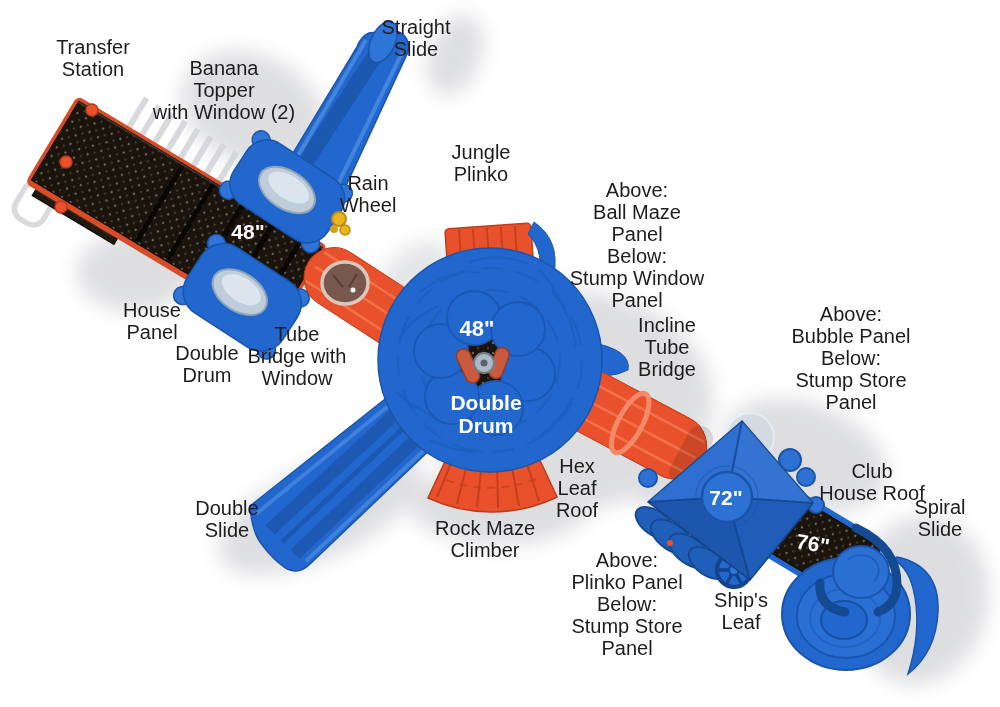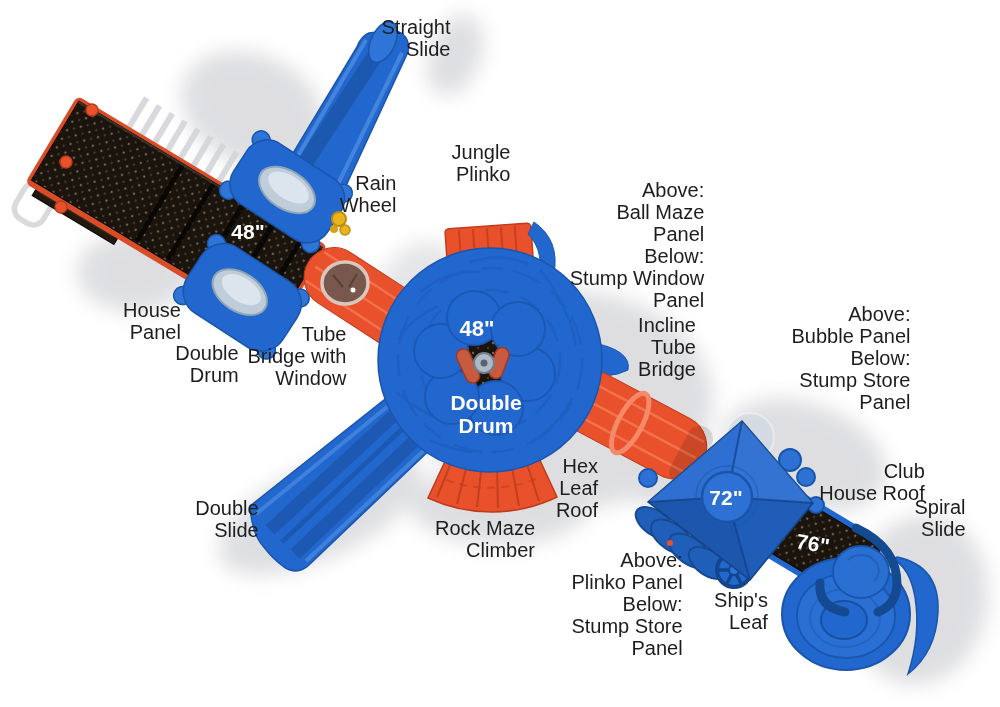--- a/index.html
+++ b/index.html
@@ -1,19 +1,19 @@
 <!DOCTYPE html>
 <html><head>
 <meta charset="utf-8">
 <style>
   html,body{margin:0;padding:0;background:#ffffff;}
   #stage{position:relative;width:1000px;height:707px;overflow:hidden;background:#ffffff;
          font-family:"Liberation Sans",sans-serif;}
   #art{position:absolute;left:0;top:0;width:1000px;height:707px;}
-  .lbl{position:absolute;transform:translateX(-50%);text-align:right;white-space:pre-line;
+  .lbl{position:absolute;transform:translateX(-50%);text-align:center;white-space:pre-line;
        font:20px/22px "Liberation Sans",sans-serif;color:#1d1d1d;}
   .meas{position:absolute;transform:translateX(-50%);text-align:center;white-space:pre-line;
         font:bold 21px/23px "Liberation Sans",sans-serif;color:#ffffff;}
   .meas.big{font-size:22px;}
   .meas.tilt{transform:translateX(-50%) rotate(10deg);}
   .meas.soft{font-weight:600;}
 </style>
 </head>
 <body>
 
@@ -269,20 +269,25 @@
         <line x1="742" y1="421" x2="727" y2="497"></line>
           <line x1="813" y1="503" x2="727" y2="497"></line>
         <line x1="750" y1="580" x2="727" y2="497"></line>
           <line x1="648" y1="502" x2="727" y2="497"></line>
       </g>
       <circle cx="727" cy="497" r="31" fill="none" stroke="#1a55ab" stroke-width="1.5" opacity="0.5"></circle>
       <circle cx="727" cy="497" r="25" fill="#2c71d3" stroke="#1a55ab" stroke-width="2.5"></circle>
     </g>
   </svg>
 
+  <div class="lbl" style="left:93px;top:36px">Transfer
+Station</div>
+  <div class="lbl" style="left:224px;top:57px">Banana
+Topper
+with Window (2)</div>
   <div class="lbl" style="left:416px;top:16px">Straight
 Slide</div>
   <div class="lbl" style="left:481px;top:141px">Jungle
 Plinko</div>
   <div class="lbl" style="left:368px;top:172px">Rain
 Wheel</div>
   <div class="lbl" style="left:637px;top:179px">Above:
 Ball Maze
 Panel
 Below:

